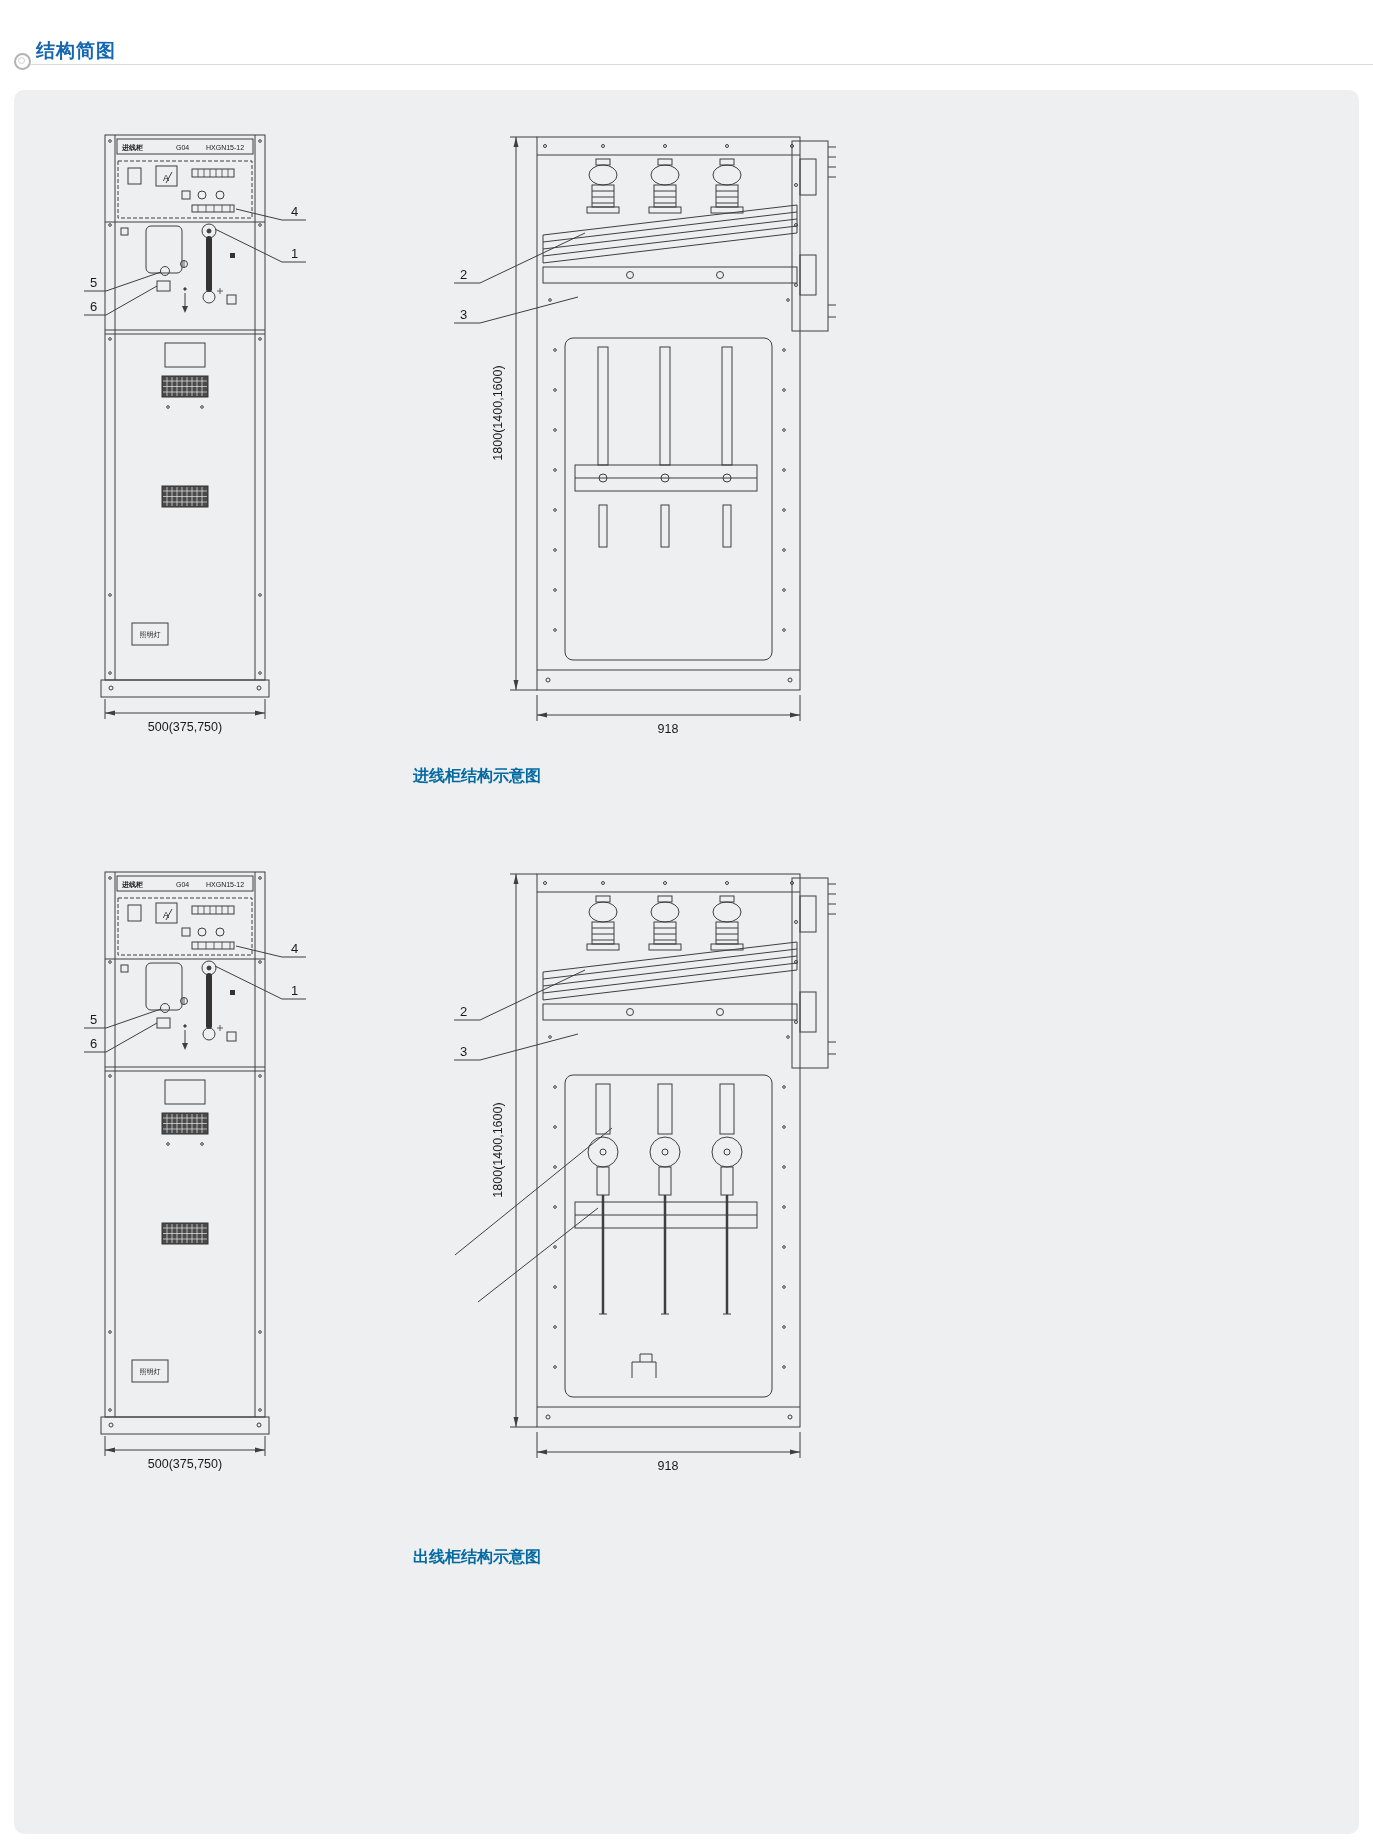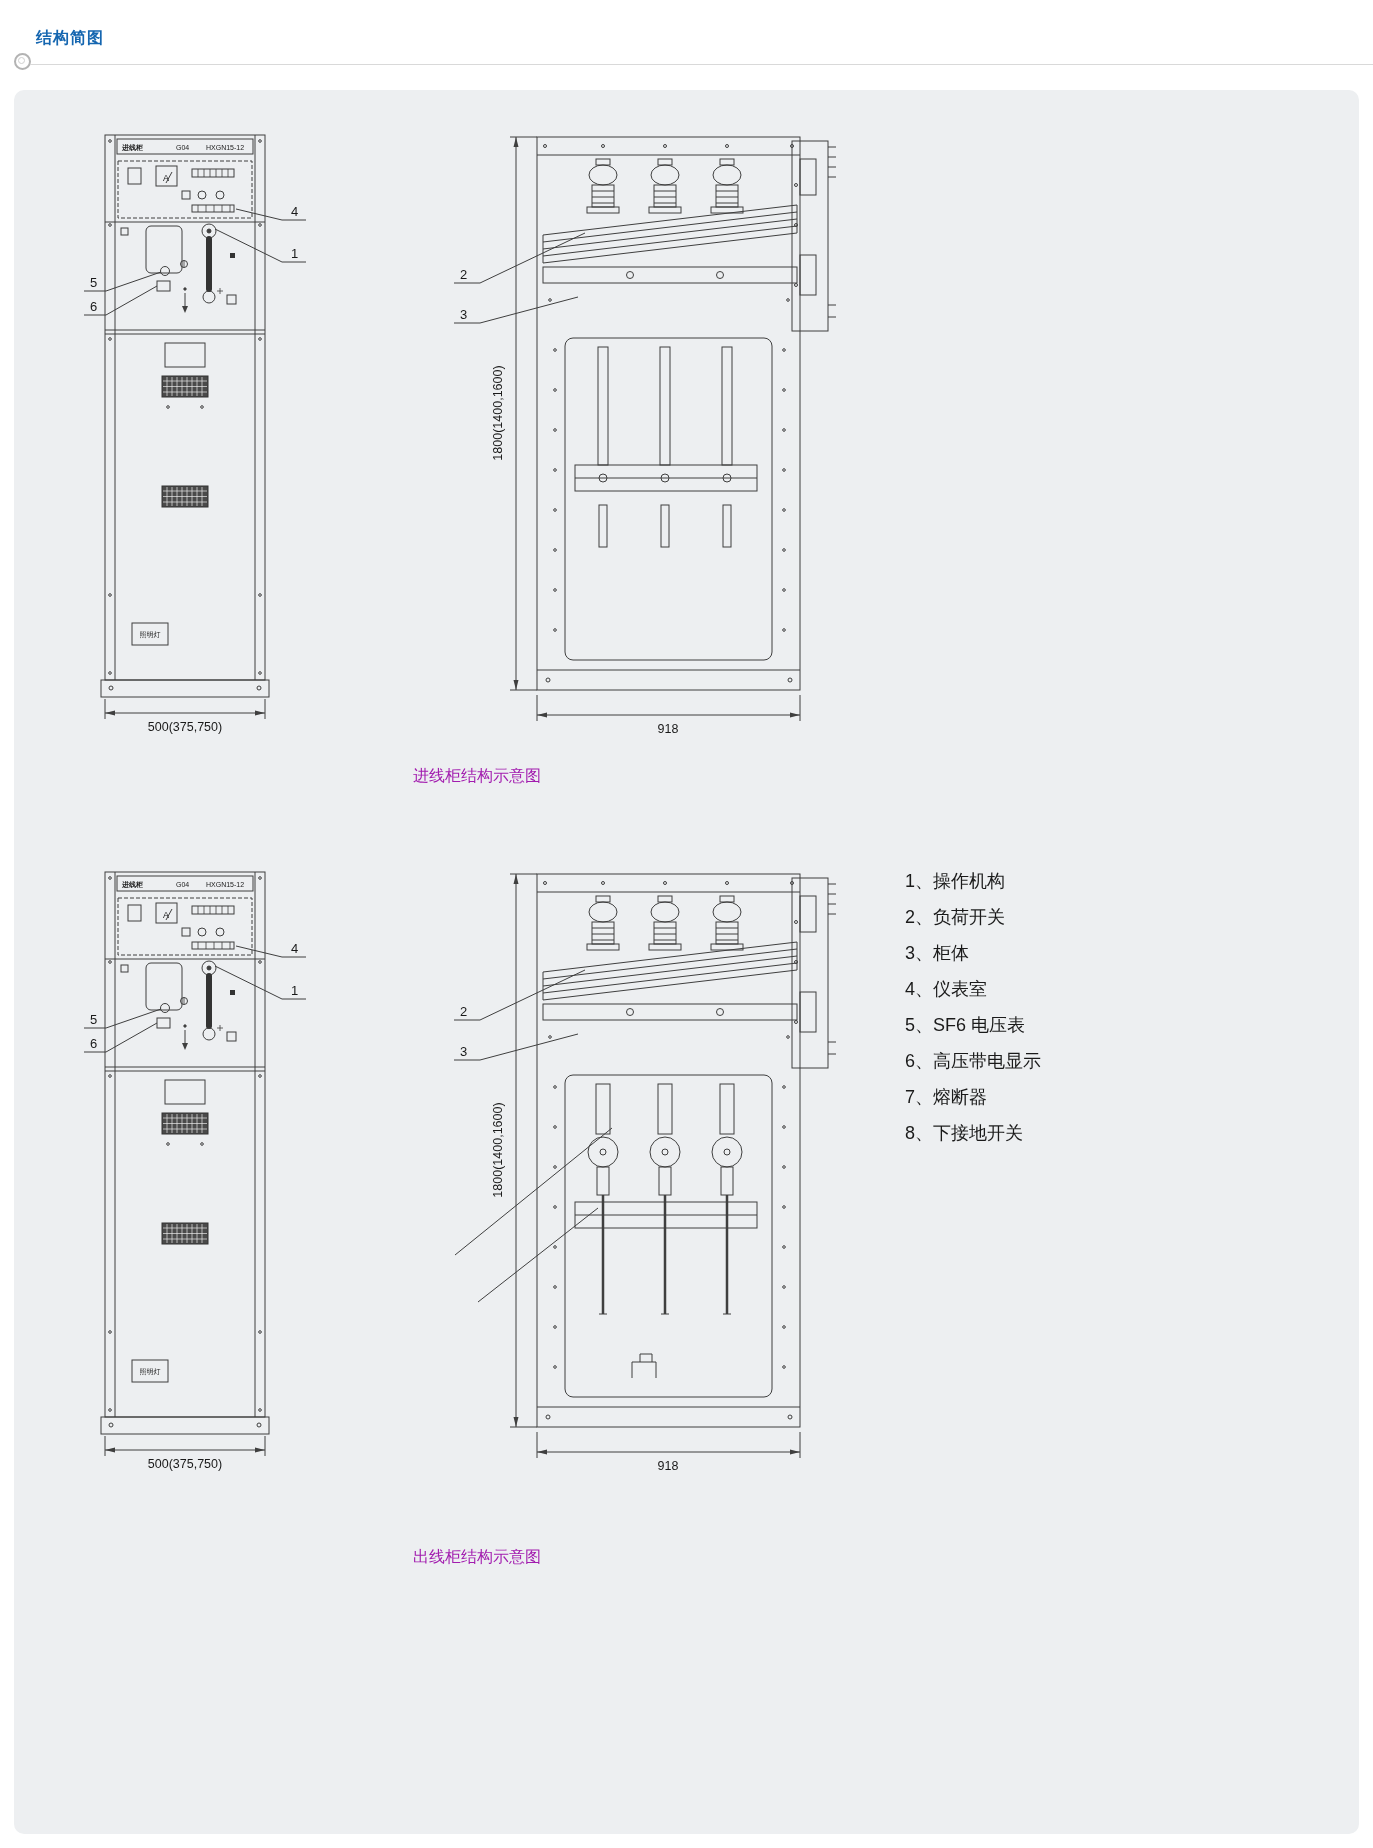--- a/index.html
+++ b/index.html
@@ -1,22 +1,22 @@
 <!DOCTYPE html>
 <html><head>
 <meta charset="utf-8">
 <style>
   html,body{margin:0;padding:0;background:#fff;}
   .page{position:relative;width:1373px;height:1848px;background:#fff;font-family:"Liberation Sans",sans-serif;overflow:hidden;}
   .panel{position:absolute;left:14px;top:90px;width:1345px;height:1744px;background:#edeff1;border-radius:10px;}
-  .page-title{position:absolute;left:36px;top:28px;font-size:16px;font-weight:bold;color:#1566b0;letter-spacing:1px;}
+  .page-title{position:absolute;left:36px;top:38px;font-size:19px;font-weight:bold;color:#1566b0;letter-spacing:1px;}
   .header-rule{position:absolute;left:30px;top:64px;width:1343px;height:1px;background:#d9d9d9;}
   .ring{position:absolute;left:14px;top:53px;width:13px;height:13px;border:2px solid #b3b3b3;border-radius:50%;background:#fff;}
   .ring::after{content:"";position:absolute;left:2px;top:2px;width:5px;height:5px;border:1px solid #cfcfcf;border-radius:50%;}
-  .caption{position:absolute;font-size:16px;font-weight:normal;color:#a21caf;}
+  .caption{position:absolute;font-size:16px;font-weight:bold;color:#0369a1;}
   .legend{position:absolute;left:905px;top:870px;}
   .legend-item{font-size:18px;color:#1a1a1a;line-height:22px;margin-bottom:14px;white-space:nowrap;}
   svg{position:absolute;overflow:visible;}
   svg .ln{stroke:#3f3f3f;fill:none;stroke-width:1;}
   svg .thin{stroke-width:0.8;}
   svg text{fill:#1a1a1a;stroke:none;font-family:"Liberation Sans",sans-serif;}
   .ah{fill:#3f3f3f;stroke:none;}
   .dim{font-size:12.5px;}
   .co{font-size:13px;}
   .tiny{font-size:7px;}
@@ -584,26 +584,16 @@
     <g class="ln">
       <polyline points="145,108 40,158 14,158"></polyline>
       <polyline points="138,172 40,198 14,198"></polyline>
       <line x1="172" y1="266" x2="15" y2="393"></line>
       <line x1="158" y1="346" x2="38" y2="440"></line>
     </g>
     <text x="20" y="154" class="co">2</text>
     <text x="20" y="194" class="co">3</text>
   </svg>
 
-  <div class="legend">
-    <div class="legend-item">1、操作机构</div>
-    <div class="legend-item">2、负荷开关</div>
-    <div class="legend-item">3、柜体</div>
-    <div class="legend-item">4、仪表室</div>
-    <div class="legend-item">5、SF6 电压表</div>
-    <div class="legend-item">6、高压带电显示</div>
-    <div class="legend-item">7、熔断器</div>
-    <div class="legend-item">8、下接地开关</div>
-  </div>
 
   <div class="caption" style="left:413px;top:1547px">出线柜结构示意图</div>
 
 </div>
 
 </body></html>

